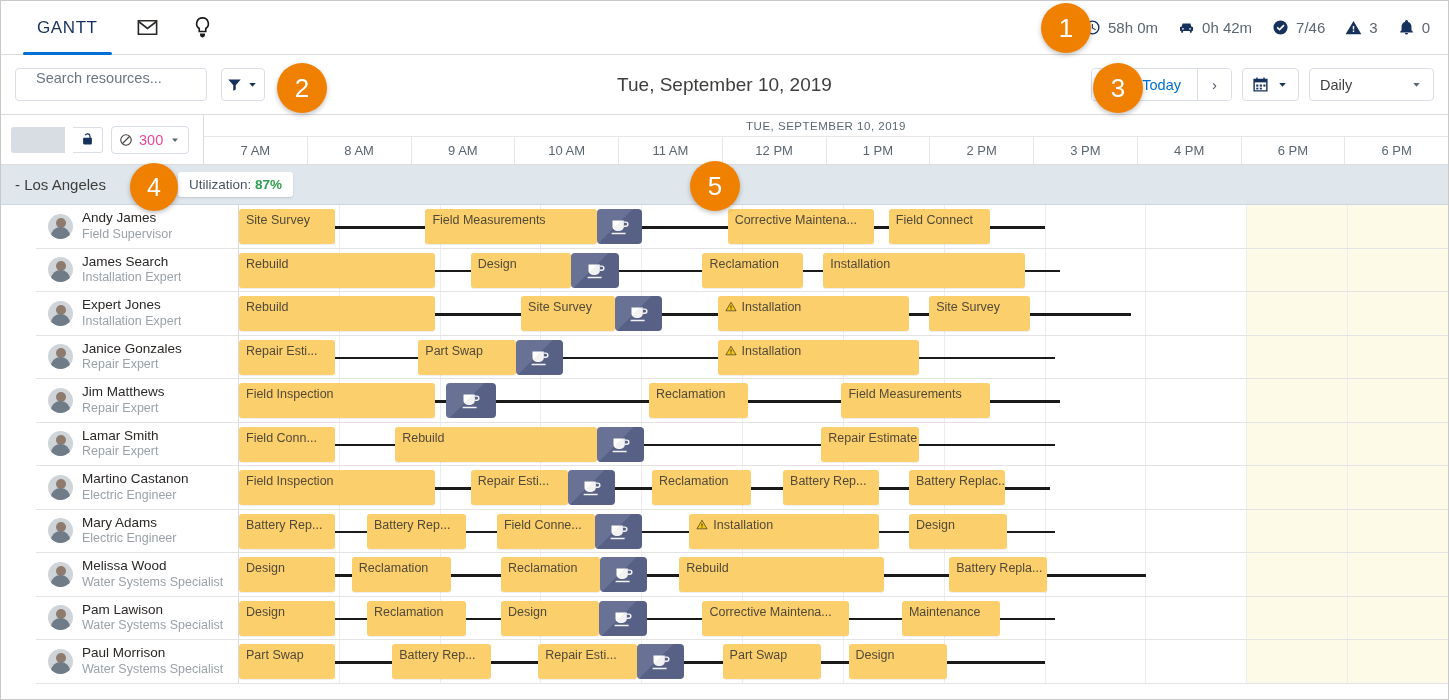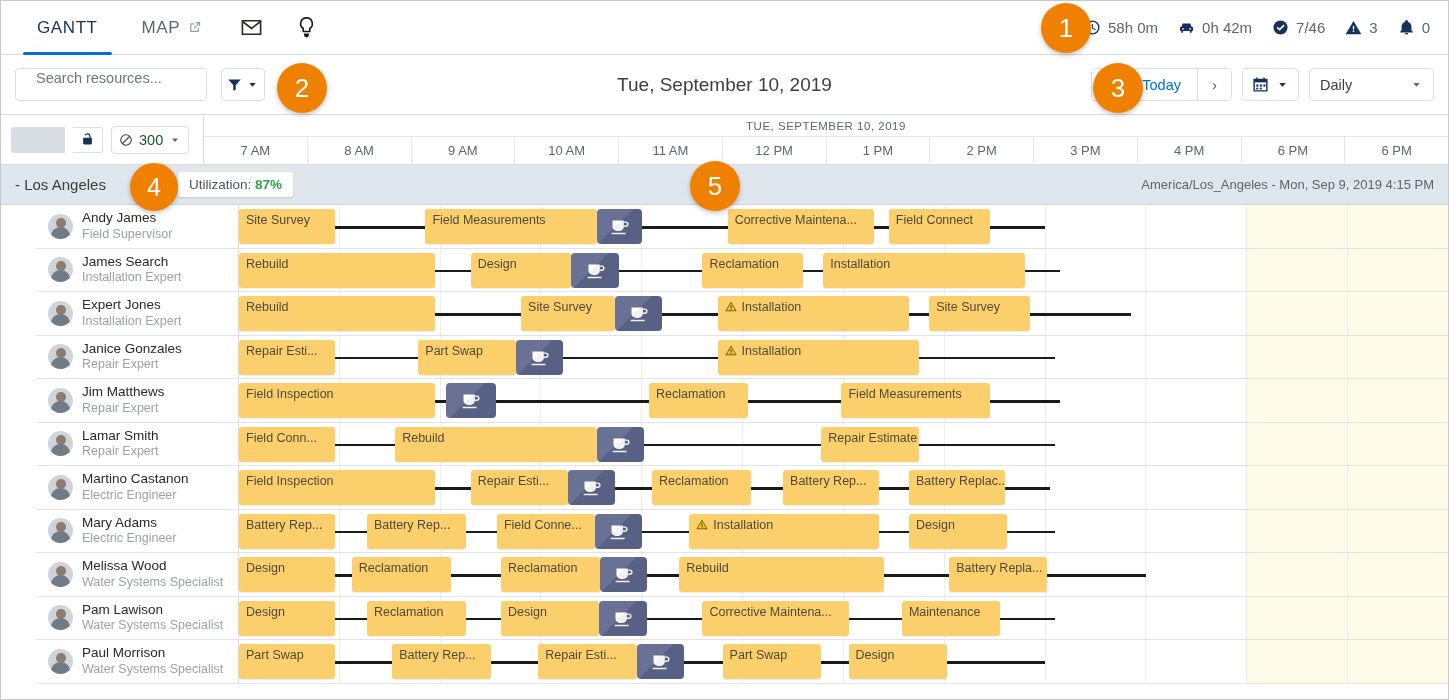--- a/index.html
+++ b/index.html
@@ -133,21 +133,21 @@
     width: 54px; height: 26px; background: #d7dde3; border-radius: 3px 0 0 3px;
   }
   .lock-btn {
     width: 30px; height: 26px; border: 1px solid #d8dde6; border-left: none;
     border-radius: 0 3px 3px 0; background: #fff;
     display:flex; align-items:center; justify-content:center; cursor: pointer;
   }
   .cap-select {
     height: 28px; border: 1px solid #d8dde6; border-radius: 4px;
     display: flex; align-items: center; gap: 6px; padding: 0 7px;
-    font-size: 14.5px; color: #14532d; cursor: pointer; background:#fff;
+    font-size: 14.5px; color: #ec4899; cursor: pointer; background:#fff;
   }
   .ghead-right { flex: 1; display: flex; flex-direction: column; }
   .ghead-day {
     height: 22px; display: flex; align-items: center; justify-content: center;
     font-size: 11.5px; letter-spacing: .5px; color: #5a6770;
     border-bottom: 1px solid #e6e6e6;
   }
   .ghead-hours { flex: 1; display: flex; }
   .hcell {
     flex: 1; display: flex; align-items: center; justify-content: center;
@@ -245,29 +245,20 @@
     position: absolute; top: 21px; height: 2.5px; background: #1a1a1a;
   }
 </style>
 </head>
 <body>
 
 <div id="app">
     <div class="tabbar">
       <div class="tab active">
         <span>GANTT</span>
-      </div>
-      <div class="tab">
-        <span>MAP</span>
-        <span class="ext-ico">
-          <svg width="15" height="15" viewBox="0 0 24 24" fill="#16325c">
-            <path d="M5 5h7v2H7v10h10v-5h2v7H5z" fill="#9aa2a8"></path>
-            <path d="M14 3h7v7h-2V6.4l-7.3 7.3-1.4-1.4L17.6 5H14z" fill="#9aa2a8"></path>
-          </svg>
-        </span>
       </div>
       <div class="tab-icon-btn">
         <svg width="23" height="23" viewBox="0 0 24 24" fill="#1a1a1a">
           <path d="M2.5 5h19v14h-19z" fill="none" stroke="#2b2826" stroke-width="1.7"></path>
           <path d="M3 6l9 7 9-7" fill="none" stroke="#2b2826" stroke-width="1.7"></path>
         </svg>
       </div>
       <div class="tab-icon-btn">
         <svg width="23" height="23" viewBox="0 0 24 24" fill="#1a1a1a">
           <path d="M12 2a6 6 0 00-3.4 11v3.2h6.8V13A6 6 0 0012 2z" fill="none" stroke="#1a1a1a" stroke-width="1.7"></path>
@@ -388,21 +379,20 @@
           <div class="hcell">3 PM</div>
           <div class="hcell">4 PM</div>
           <div class="hcell">6 PM</div>
           <div class="hcell">6 PM</div>
         </div>
       </div>
     </div>
     <div class="grouprow">
       <div class="group-label">- Los Angeles</div>
       <div class="util-chip"><span>Utilization: </span><span class="util-val">87%</span></div>
-      <div class="tz-label">America/Los_Angeles - Mon, Sep 9, 2019 4:15 PM</div>
     </div>
     <div style="position: absolute; left: 129px; top: 162px; width: 48px; height: 48px; border-radius: 50%; background: rgb(240, 128, 0); color: rgb(255, 255, 255); display: flex; align-items: center; justify-content: center; font-size: 25px; z-index: 40; box-shadow: rgba(0, 0, 0, 0.25) 0px 2px 5px;">4</div>
     <div style="position: absolute; left: 689px; top: 160px; width: 50px; height: 50px; border-radius: 50%; background: rgb(240, 128, 0); color: rgb(255, 255, 255); display: flex; align-items: center; justify-content: center; font-size: 26px; z-index: 40; box-shadow: rgba(0, 0, 0, 0.25) 0px 2px 5px;">5</div>
     <div class="rows">
       <div class="row">
         <div class="row-left">
           <div class="avatar">
             <div class="head"></div>
             <div class="body"></div>
           </div>

